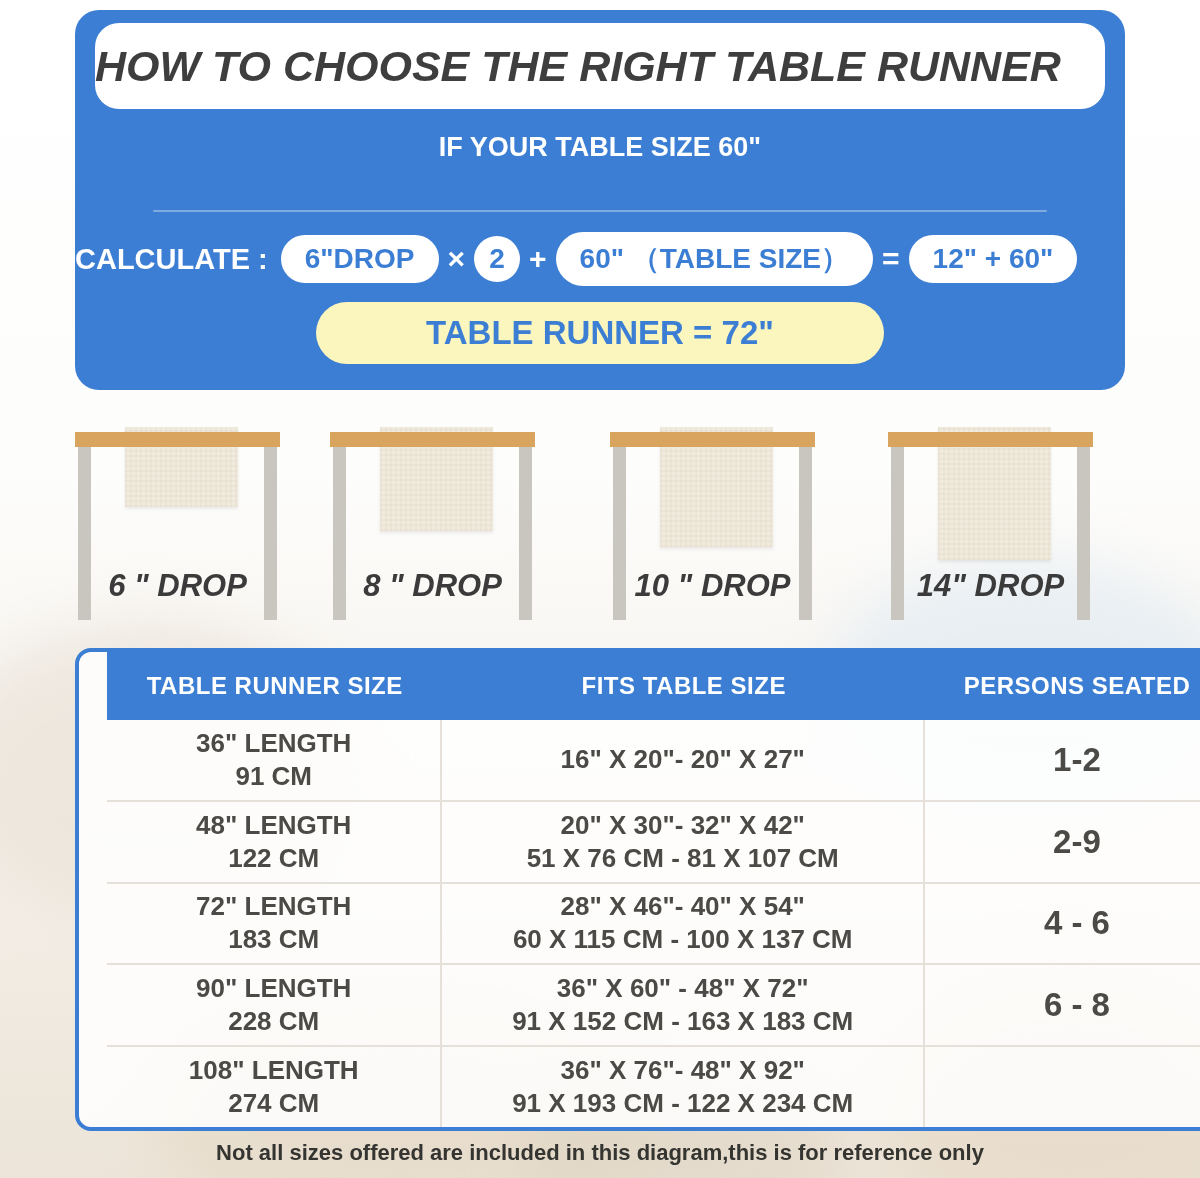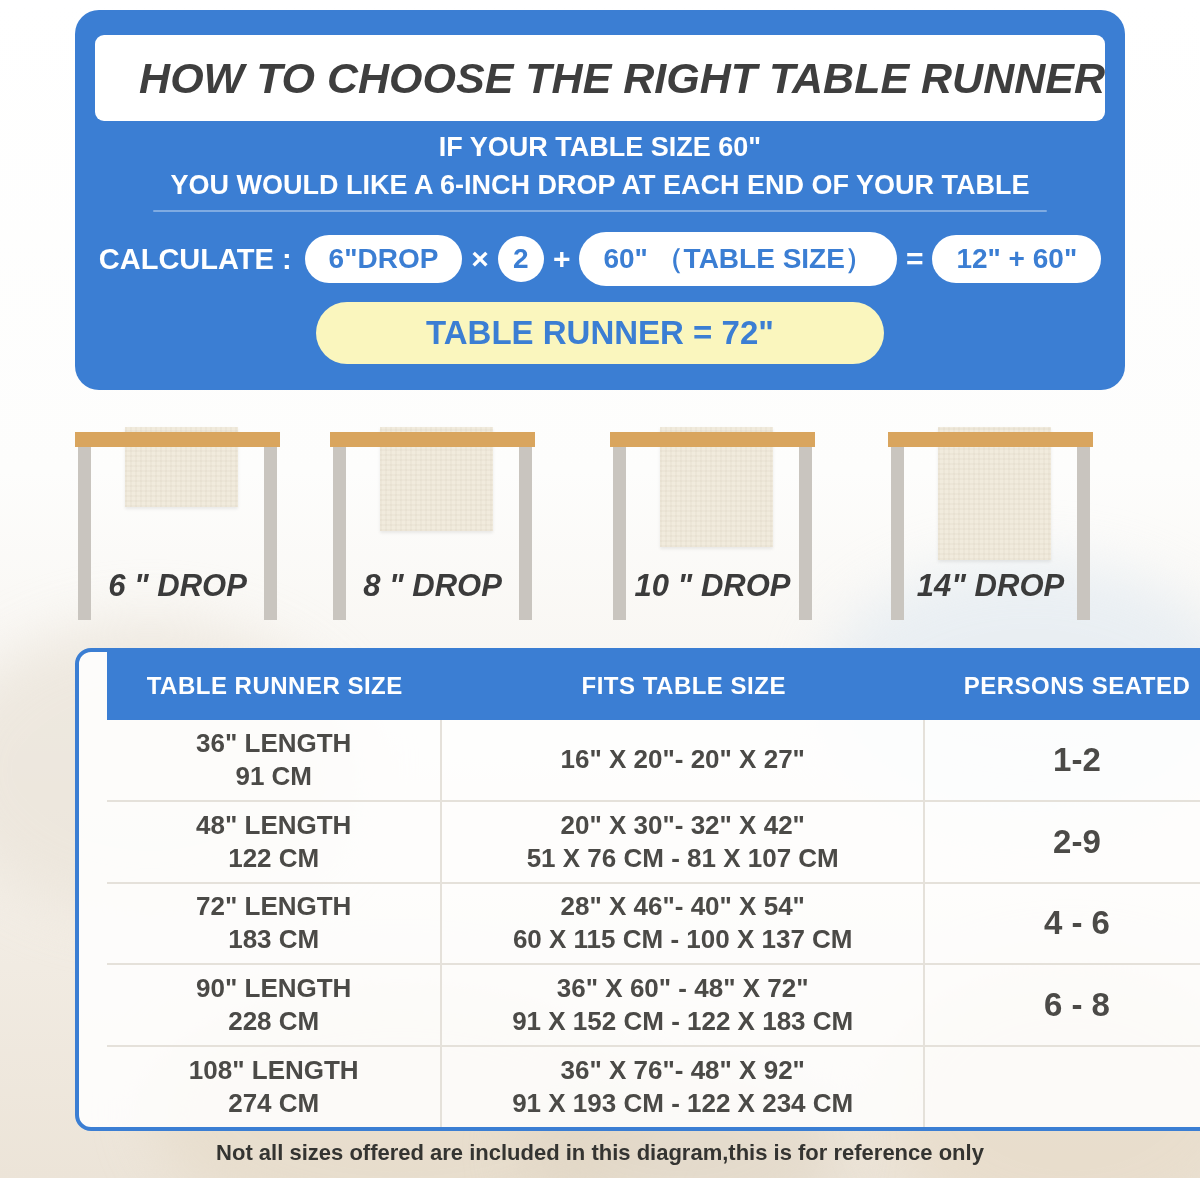--- a/index.html
+++ b/index.html
@@ -23,37 +23,37 @@
   .blob-4 { left: 880px; top: 960px; width: 380px; height: 280px; background: #e6d9c5; opacity: .6; }
   .blob-5 { left: 520px; top: 1060px; width: 320px; height: 180px; background: #ddd2c0; opacity: .5; }
 
   
   .hero {
     position: absolute; left: 75px; top: 10px; width: 1050px; height: 380px;
     background: #3B7ED3; border-radius: 24px; z-index: 2;
   }
   .title-banner {
     position: absolute; left: 20px; top: 13px; width: 1010px; height: 86px;
-    background: #ffffff; border-radius: 9px;
-    display: flex; align-items: center; justify-content: flex-end; margin-top: 12px;
+    background: #ffffff; border-radius: 24px;
+    display: flex; align-items: center; justify-content: flex-start;
   }
   .title-banner h1 {
     font-size: 43px; font-weight: 800; font-style: italic; color: #3E3E3E;
     letter-spacing: 0px; white-space: nowrap;
   }
   .hero-sub { position: absolute; left: 0; width: 100%; text-align: center; color: #ffffff; font-weight: bold; }
   .hero-sub.line1 { top: 122px; font-size: 27px; }
   .hero-sub.line2 { top: 160px; font-size: 27px; }
   .hero-divider {
     position: absolute; left: 78px; right: 78px; top: 200px; height: 2px;
     background: rgba(255,255,255,0.35); border-radius: 1px;
   }
   .calc-row {
     position: absolute; left: 0; top: 222px; width: 100%;
-    display: flex; align-items: center; justify-content: center; gap: 9px;
+    display: flex; align-items: center; gap: 9px;
     white-space: nowrap;
   }
   .calc-label { color: #ffffff; font-size: 29px; font-weight: bold; margin-right: 4px; }
   .pill {
     background: #ffffff; color: #3B7ED3; font-weight: 800; font-size: 28px;
     border-radius: 999px; padding: 8px 24px; display: inline-block;
   }
   .op { color: #ffffff; font-size: 30px; font-weight: bold; }
   .circle {
     width: 46px; height: 46px; border-radius: 50%; background: #ffffff;
@@ -128,21 +128,20 @@
   <div class="blob blob-2"></div>
   <div class="blob blob-3"></div>
   <div class="blob blob-4"></div>
   <div class="blob blob-5"></div>
 
   <div class="hero">
     <div class="title-banner">
       <h1>HOW TO CHOOSE THE RIGHT TABLE RUNNER</h1>
     </div>
     <div class="hero-sub line1">IF YOUR TABLE SIZE 60"</div>
-    <div class="hero-sub line2">YOU WOULD LIKE A 6-INCH DROP AT EACH END OF YOUR TABLE</div>
     <div class="hero-divider"></div>
 
     <div class="calc-row">
       <span class="calc-label">CALCULATE :</span>
       <span class="pill">6"DROP</span>
       <span class="op">×</span>
       <span class="circle">2</span>
       <span class="op">+</span>
       <span class="pill">60" （TABLE SIZE）</span>
       <span class="op">=</span>
@@ -228,21 +227,21 @@
         <div class="cell col3 persons">4 - 6</div>
       </div>
 
       <div class="st-row">
         <div class="cell col1">
           <span class="ln">90" LENGTH</span>
           <span class="ln">228 CM</span>
         </div>
         <div class="cell col2">
           <span class="ln">36" X 60" - 48" X 72"</span>
-          <span class="ln">91 X 152 CM - 122 X 183 CM</span>
+          <span class="ln">91 X 152 CM - 163 X 183 CM</span>
         </div>
         <div class="cell col3 persons">6 - 8</div>
       </div>
 
       <div class="st-row">
         <div class="cell col1">
           <span class="ln">108" LENGTH</span>
           <span class="ln">274 CM</span>
         </div>
         <div class="cell col2">

